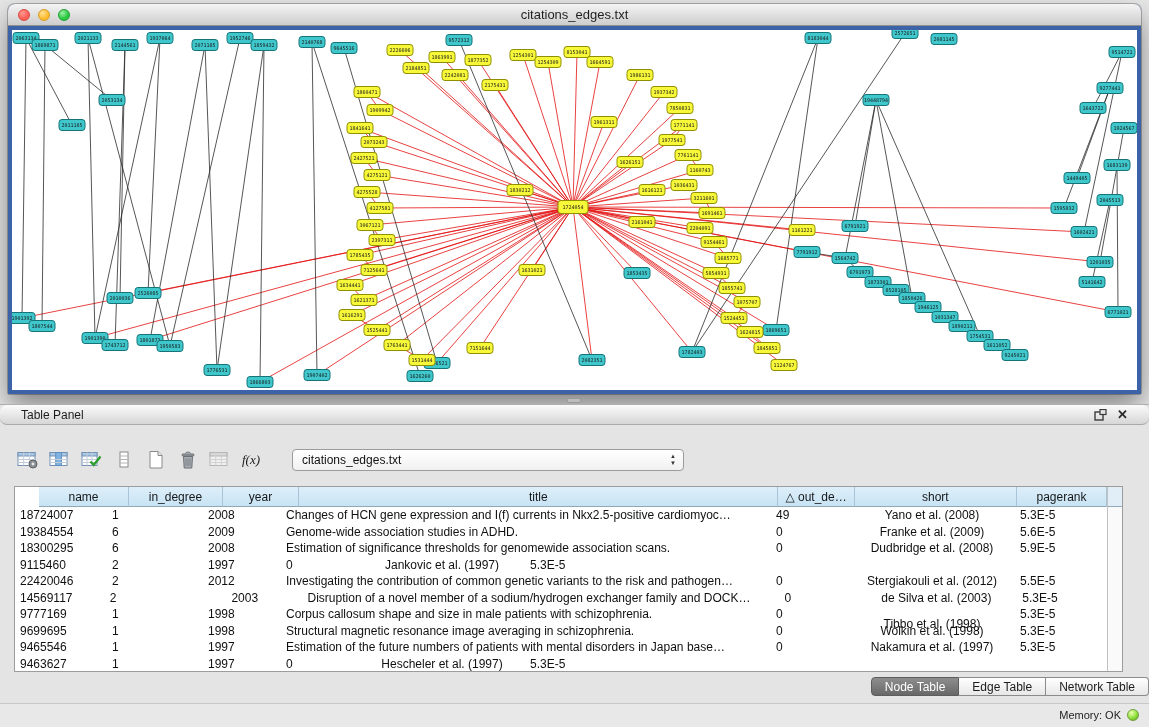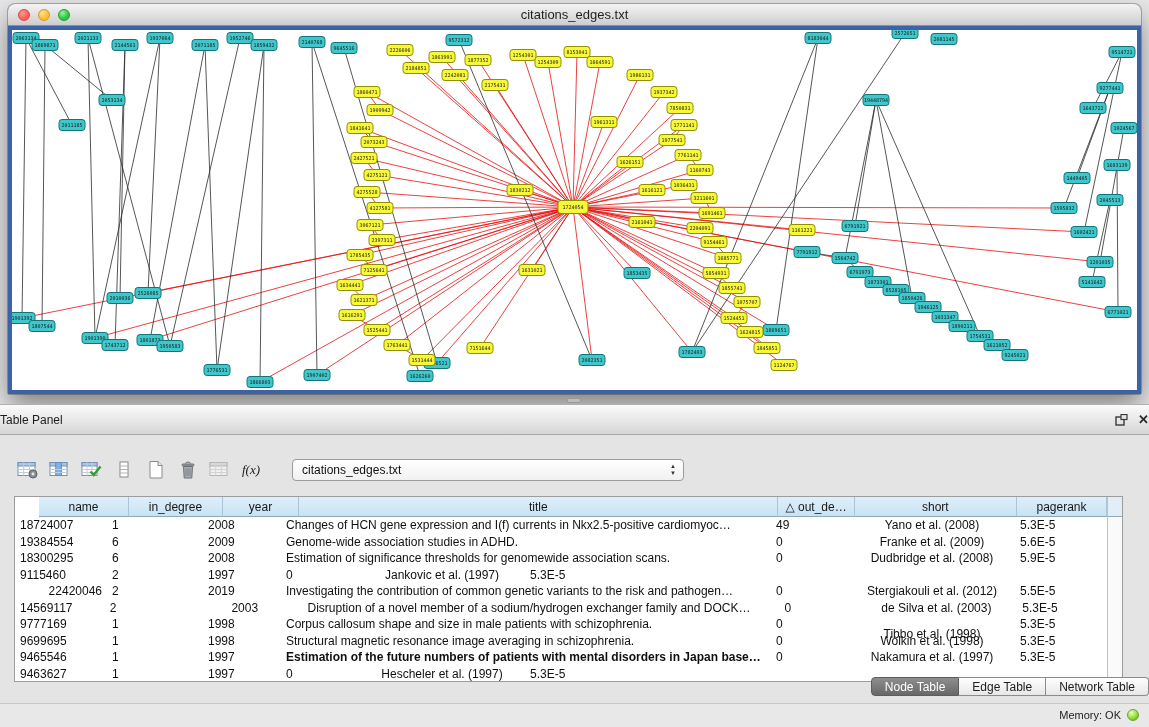--- a/index.html
+++ b/index.html
@@ -52,25 +52,25 @@
   }
 
   
   .table-panel {
     position:absolute; left:0; top:404px; width:1149px; height:300px;
     background:#e4e4e4;
     border-top:1px solid #b0b0b0;
     border-bottom:1px solid #c8c8c8;
   }
   .panel-header {
-    height:30px;
+    height:20px;
     background:linear-gradient(#fbfbfb,#d6d6d6);
     border-bottom:1px solid #a9a9a9;
-    display:flex; align-items:center; padding:0 0;
-    font-size:12px; color:#1d1d1d;
+    display:flex; align-items:center; padding:0 21px;
+    font-size:12px; color:#1d1d1d;border-radius:7px;
   }
   .panel-header .spacer { flex:1; }
   .hdr-icon { margin-left:10px; cursor:default; display:flex; align-items:center; }
   .close-x { font-size:13px; font-weight:bold; color:#2b2b2b; line-height:12px; }
 
   .panel-body { padding:22px 14px 0 14px; }
   .toolbar { display:flex; align-items:center; margin-bottom:13px; height:26px; }
   .toolbar-btn {
     width:27px; height:25px; margin-right:5px;
     background:transparent; border:none; padding:0;
@@ -893,23 +893,23 @@
             </div>
             <div class="tr">
               <div class="td" style="width: 92px;">9115460</div>
               <div class="td" style="width: 96px;">2</div>
               <div class="td" style="width: 78px;">1997</div>
               <div class="td" style="width: 78px;">0</div>
               <div class="td align-center" style="width: 166px;">Jankovic et al. (1997)</div>
               <div class="td" style="width: 92px;">5.3E-5</div>
             </div>
             <div class="tr">
-              <div class="td" style="width: 92px; text-align: right;">22420046</div>
+              <div class="td" style="width: 92px;">22420046</div>
               <div class="td" style="width: 96px;">2</div>
-              <div class="td" style="width: 78px;">2019</div>
+              <div class="td" style="width: 78px;">2012</div>
               <div class="td" style="width: 490px;">Investigating the contribution of common genetic variants to the risk and pathogen…</div>
               <div class="td" style="width: 78px;">0</div>
               <div class="td align-center" style="width: 166px;">Stergiakouli et al. (2012)</div>
               <div class="td" style="width: 92px;">5.5E-5</div>
             </div>
             <div class="tr">
               <div class="td" style="width: 92px;">14569117</div>
               <div class="td" style="width: 96px;">2</div>
               <div class="td" style="width: 78px; margin-left: 28px;">2003</div>
               <div class="td" style="width: 490px;">Disruption of a novel member of a sodium/hydrogen exchanger family and DOCK…</div>
@@ -932,21 +932,21 @@
               <div class="td" style="width: 78px;">1998</div>
               <div class="td" style="width: 490px;">Structural magnetic resonance image averaging in schizophrenia.</div>
               <div class="td" style="width: 78px;">0</div>
               <div class="td align-center" style="width: 166px;">Wolkin et al. (1998)</div>
               <div class="td" style="width: 92px;">5.3E-5</div>
             </div>
             <div class="tr">
               <div class="td" style="width: 92px;">9465546</div>
               <div class="td" style="width: 96px;">1</div>
               <div class="td" style="width: 78px;">1997</div>
-              <div class="td" style="width: 490px; font-weight: bold;">Estimation of the future numbers of patients with mental disorders in Japan base…</div>
+              <div class="td" style="width: 490px;">Estimation of the future numbers of patients with mental disorders in Japan base…</div>
               <div class="td" style="width: 78px;">0</div>
               <div class="td align-center" style="width: 166px;">Nakamura et al. (1997)</div>
               <div class="td" style="width: 92px;">5.3E-5</div>
             </div>
             <div class="tr">
               <div class="td" style="width: 92px;">9463627</div>
               <div class="td" style="width: 96px;">1</div>
               <div class="td" style="width: 78px;">1997</div>
               <div class="td" style="width: 78px;">0</div>
               <div class="td align-center" style="width: 166px;">Hescheler et al. (1997)</div>

